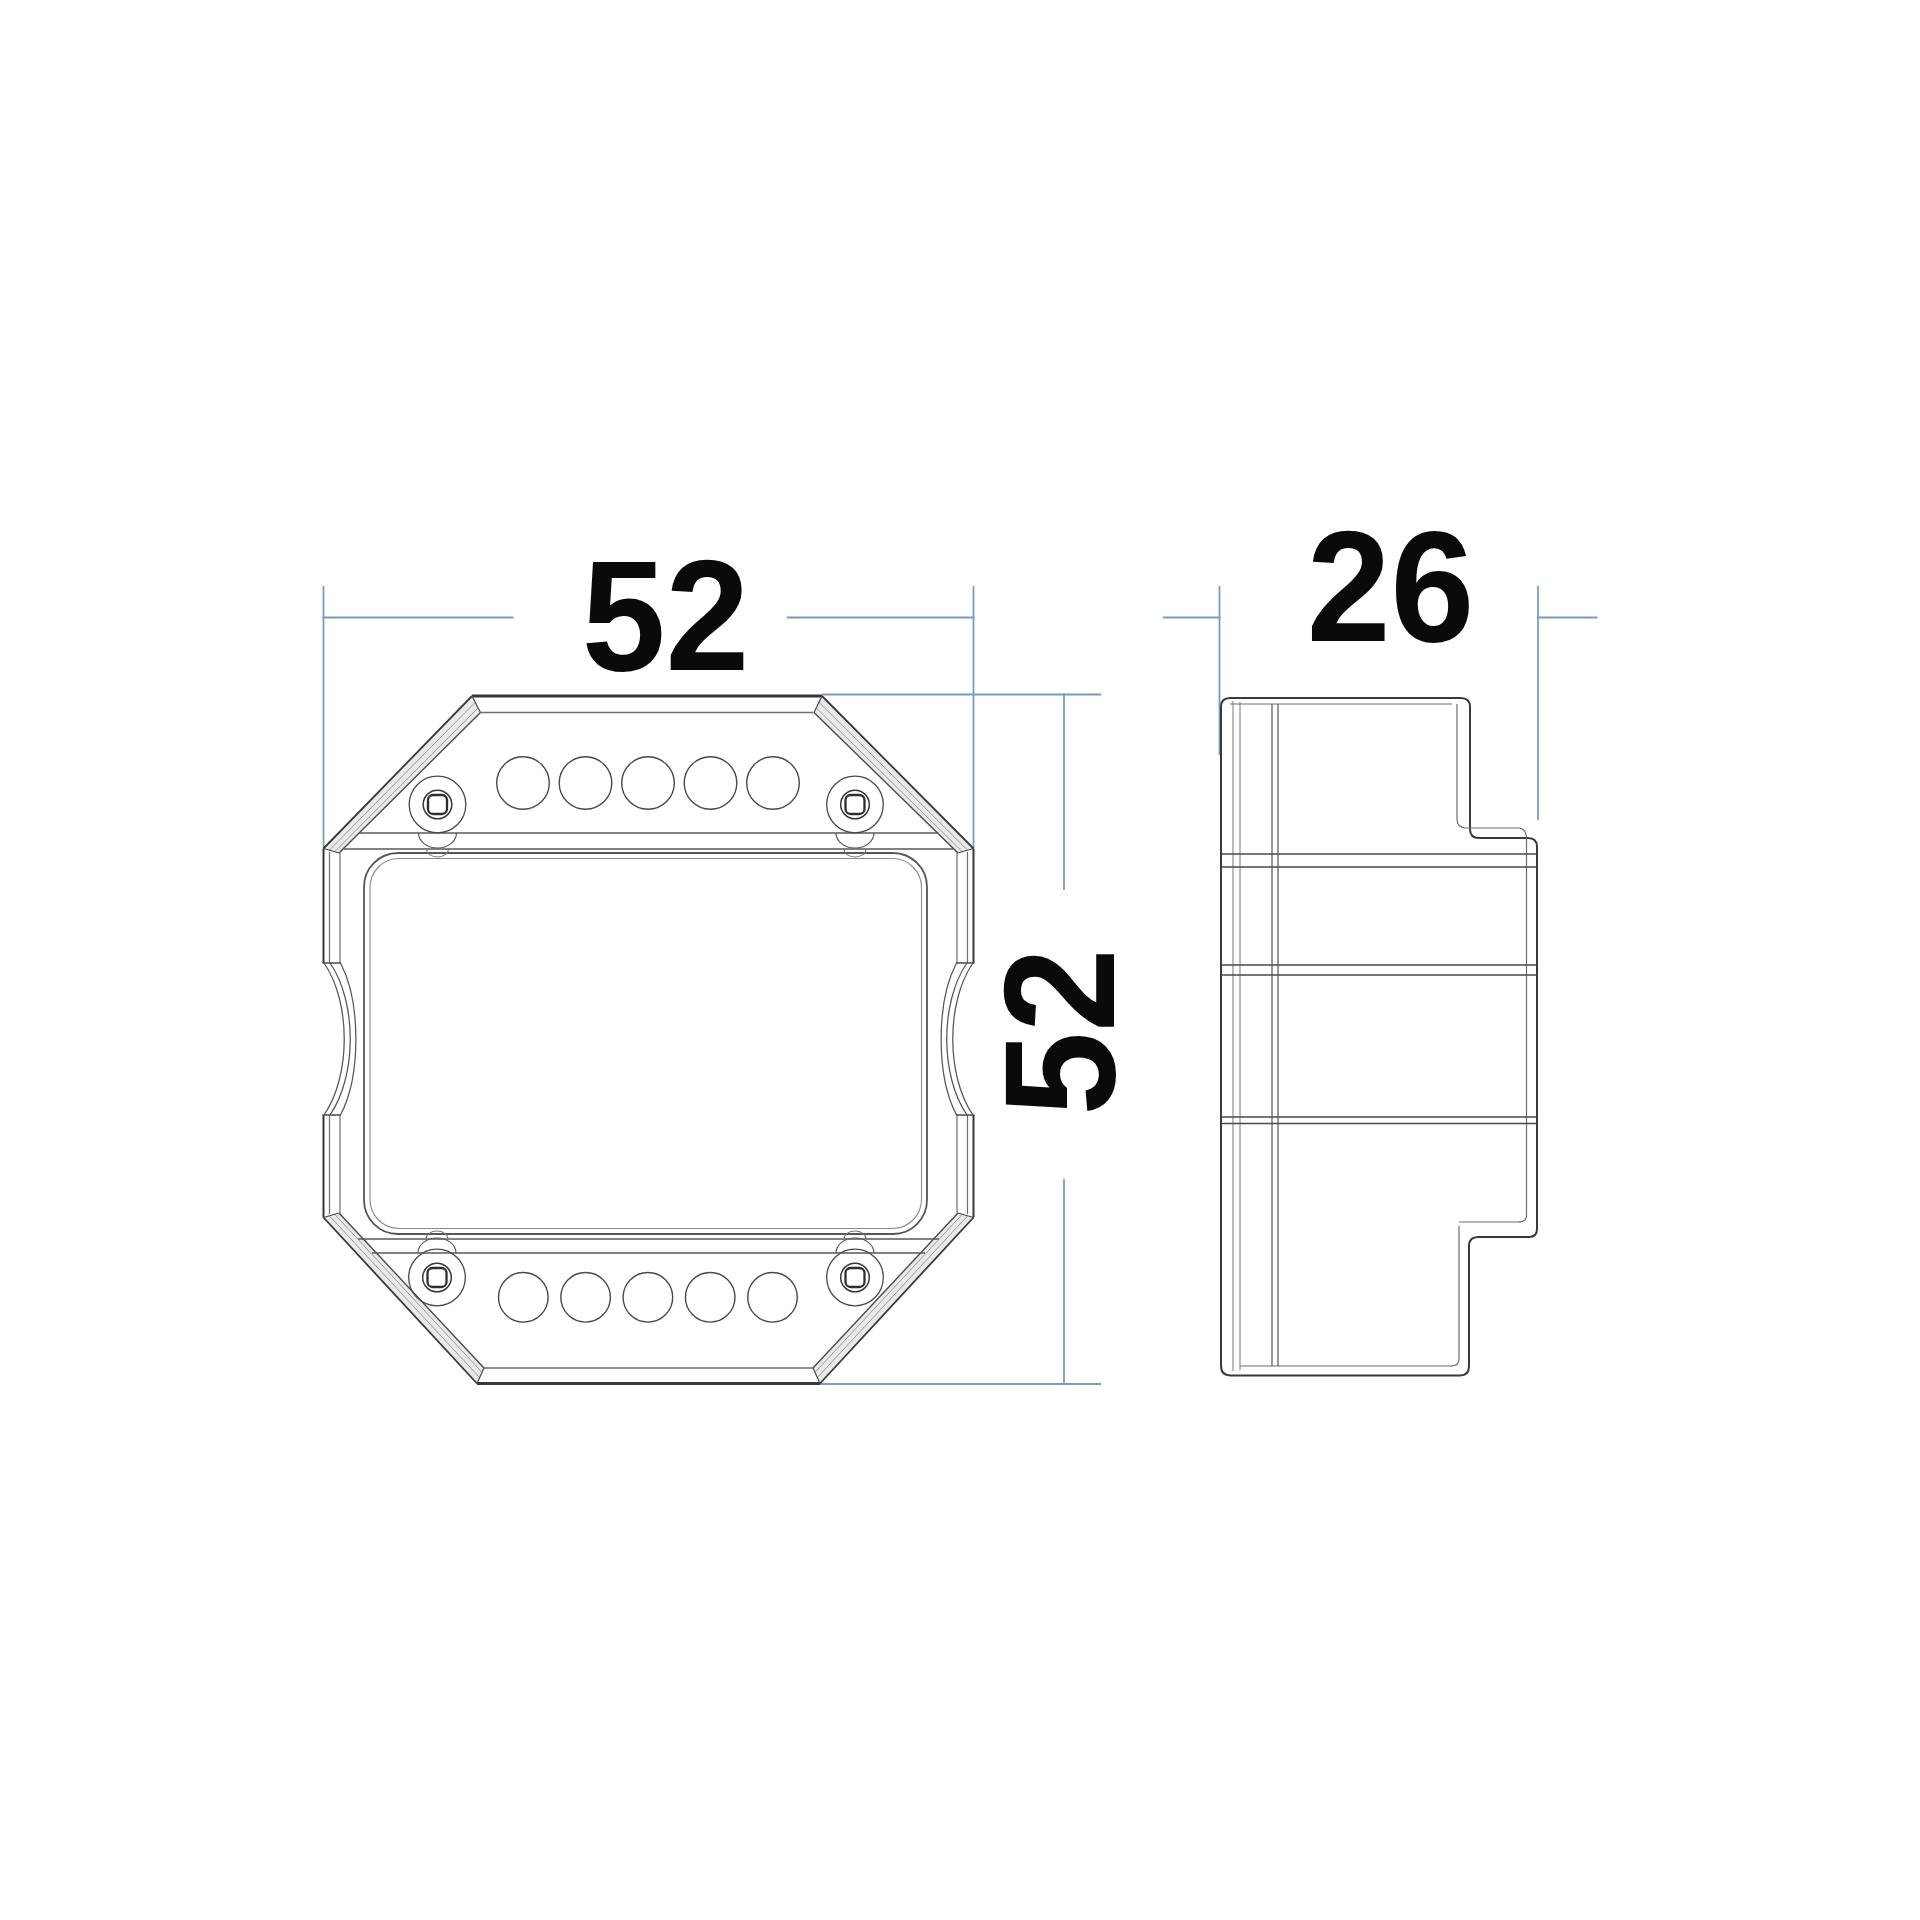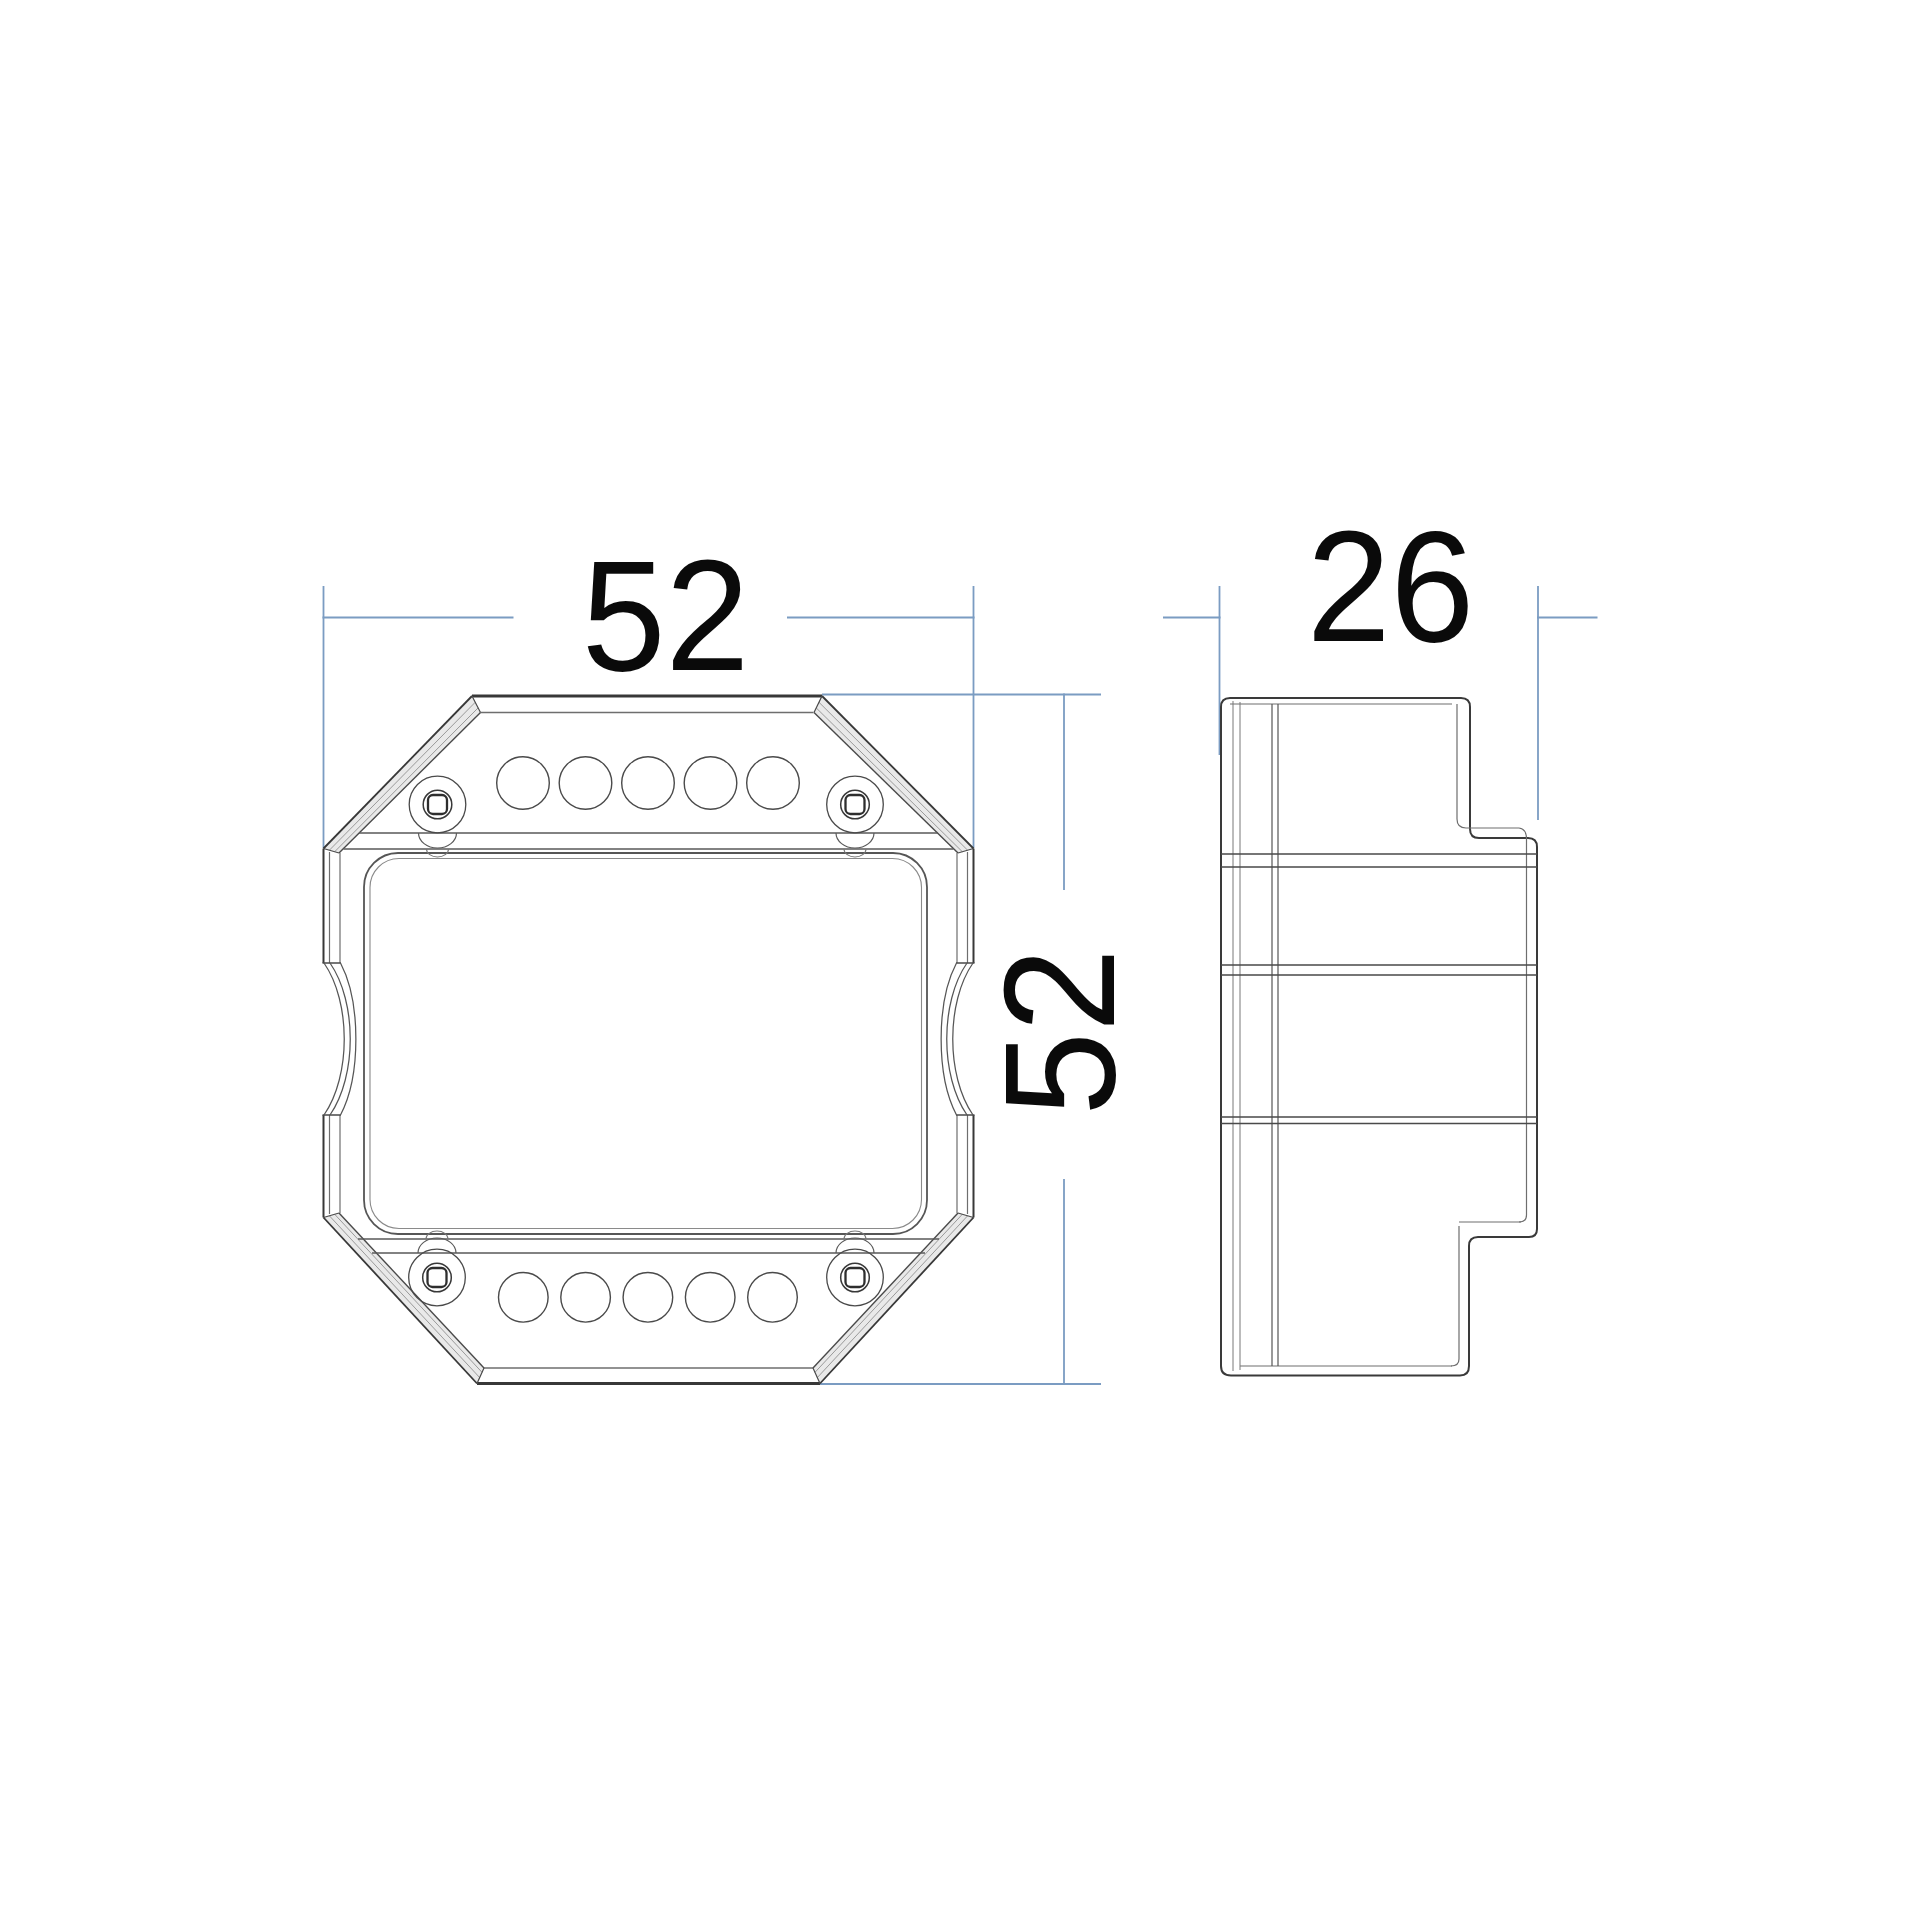--- a/index.html
+++ b/index.html
@@ -1,17 +1,17 @@
 <!DOCTYPE html>
 <html><head>
 <meta charset="utf-8">
 <style>
   html,body{margin:0;padding:0;background:#ffffff;}
   .page{position:relative;width:1920px;height:1396px;background:#ffffff;overflow:hidden;
-        font-family:"Liberation Sans", sans-serif;}
+        font-family:"Liberation Sans", sans-serif;font-weight:bold;}
   svg{position:absolute;left:0;top:0;}
   text{font-family:"Liberation Sans", sans-serif;fill:#0a0a0a;}
 </style>
 </head>
 <body>
 <div class="page">
 <svg width="1920" height="1920" viewBox="0 0 1920 1920">
 
 <g id="drawing" fill="none" stroke-linecap="butt">
 

